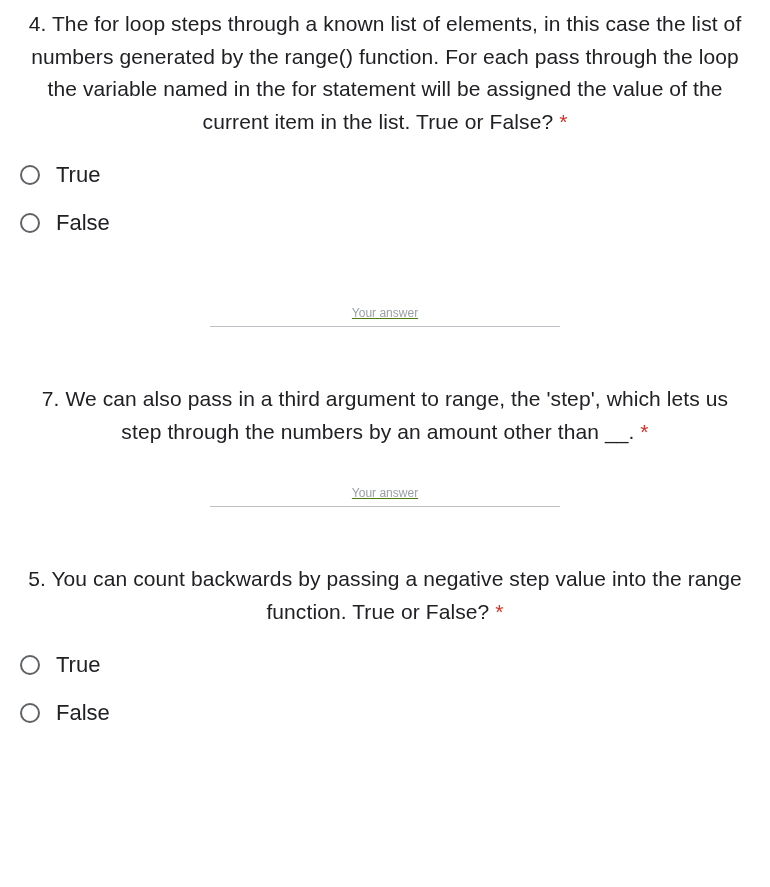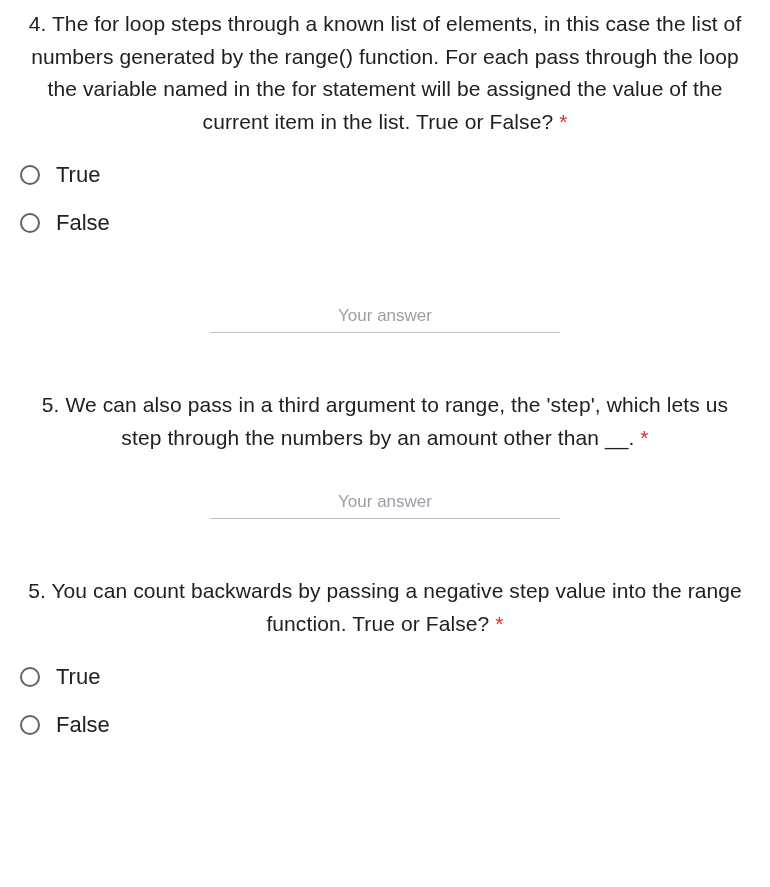--- a/index.html
+++ b/index.html
@@ -37,26 +37,27 @@
       flex-shrink: 0;
     }
     .radio-label {
       font-size: 22px;
       color: #202124;
     }
     .answer-input {
       width: 350px;
       border: none;
       border-bottom: 1px solid #bdc1c6;
-      font-size: 17px;
+      font-size: 12px;
       padding: 6px 0;
       outline: none;
       color: #4d7c0f;
       background: transparent;
       margin-top: 8px;
+      text-decoration: underline;
     }
     .answer-input::placeholder {
       color: #9aa0a6;
     }
   </style>
 </head>
 <body>
 
 <div class="question-block">
   <div class="question-text">
@@ -71,21 +72,21 @@
     <span class="radio-label">False</span>
   </div>
 </div>
 
 <div class="question-block">
   <input type="text" class="answer-input" placeholder="Your answer" style="">
 </div>
 
 <div class="question-block">
   <div class="question-text">
-    <span>5. We can also pass in a third argument to range, the 'step', which lets us step through the numbers by an amount other than __. </span><span class="required-star">*</span>
+    <span>7. We can also pass in a third argument to range, the 'step', which lets us step through the numbers by an amount other than __. </span><span class="required-star">*</span>
   </div>
   <input type="text" class="answer-input" placeholder="Your answer" style="">
 </div>
 
 <div class="question-block" style="margin-bottom:0;">
   <div class="question-text">
     <span>5. You can count backwards by passing a negative step value into the range function. True or False? </span><span class="required-star">*</span>
   </div>
   <div class="radio-option">
     <span class="radio-circle"></span>

